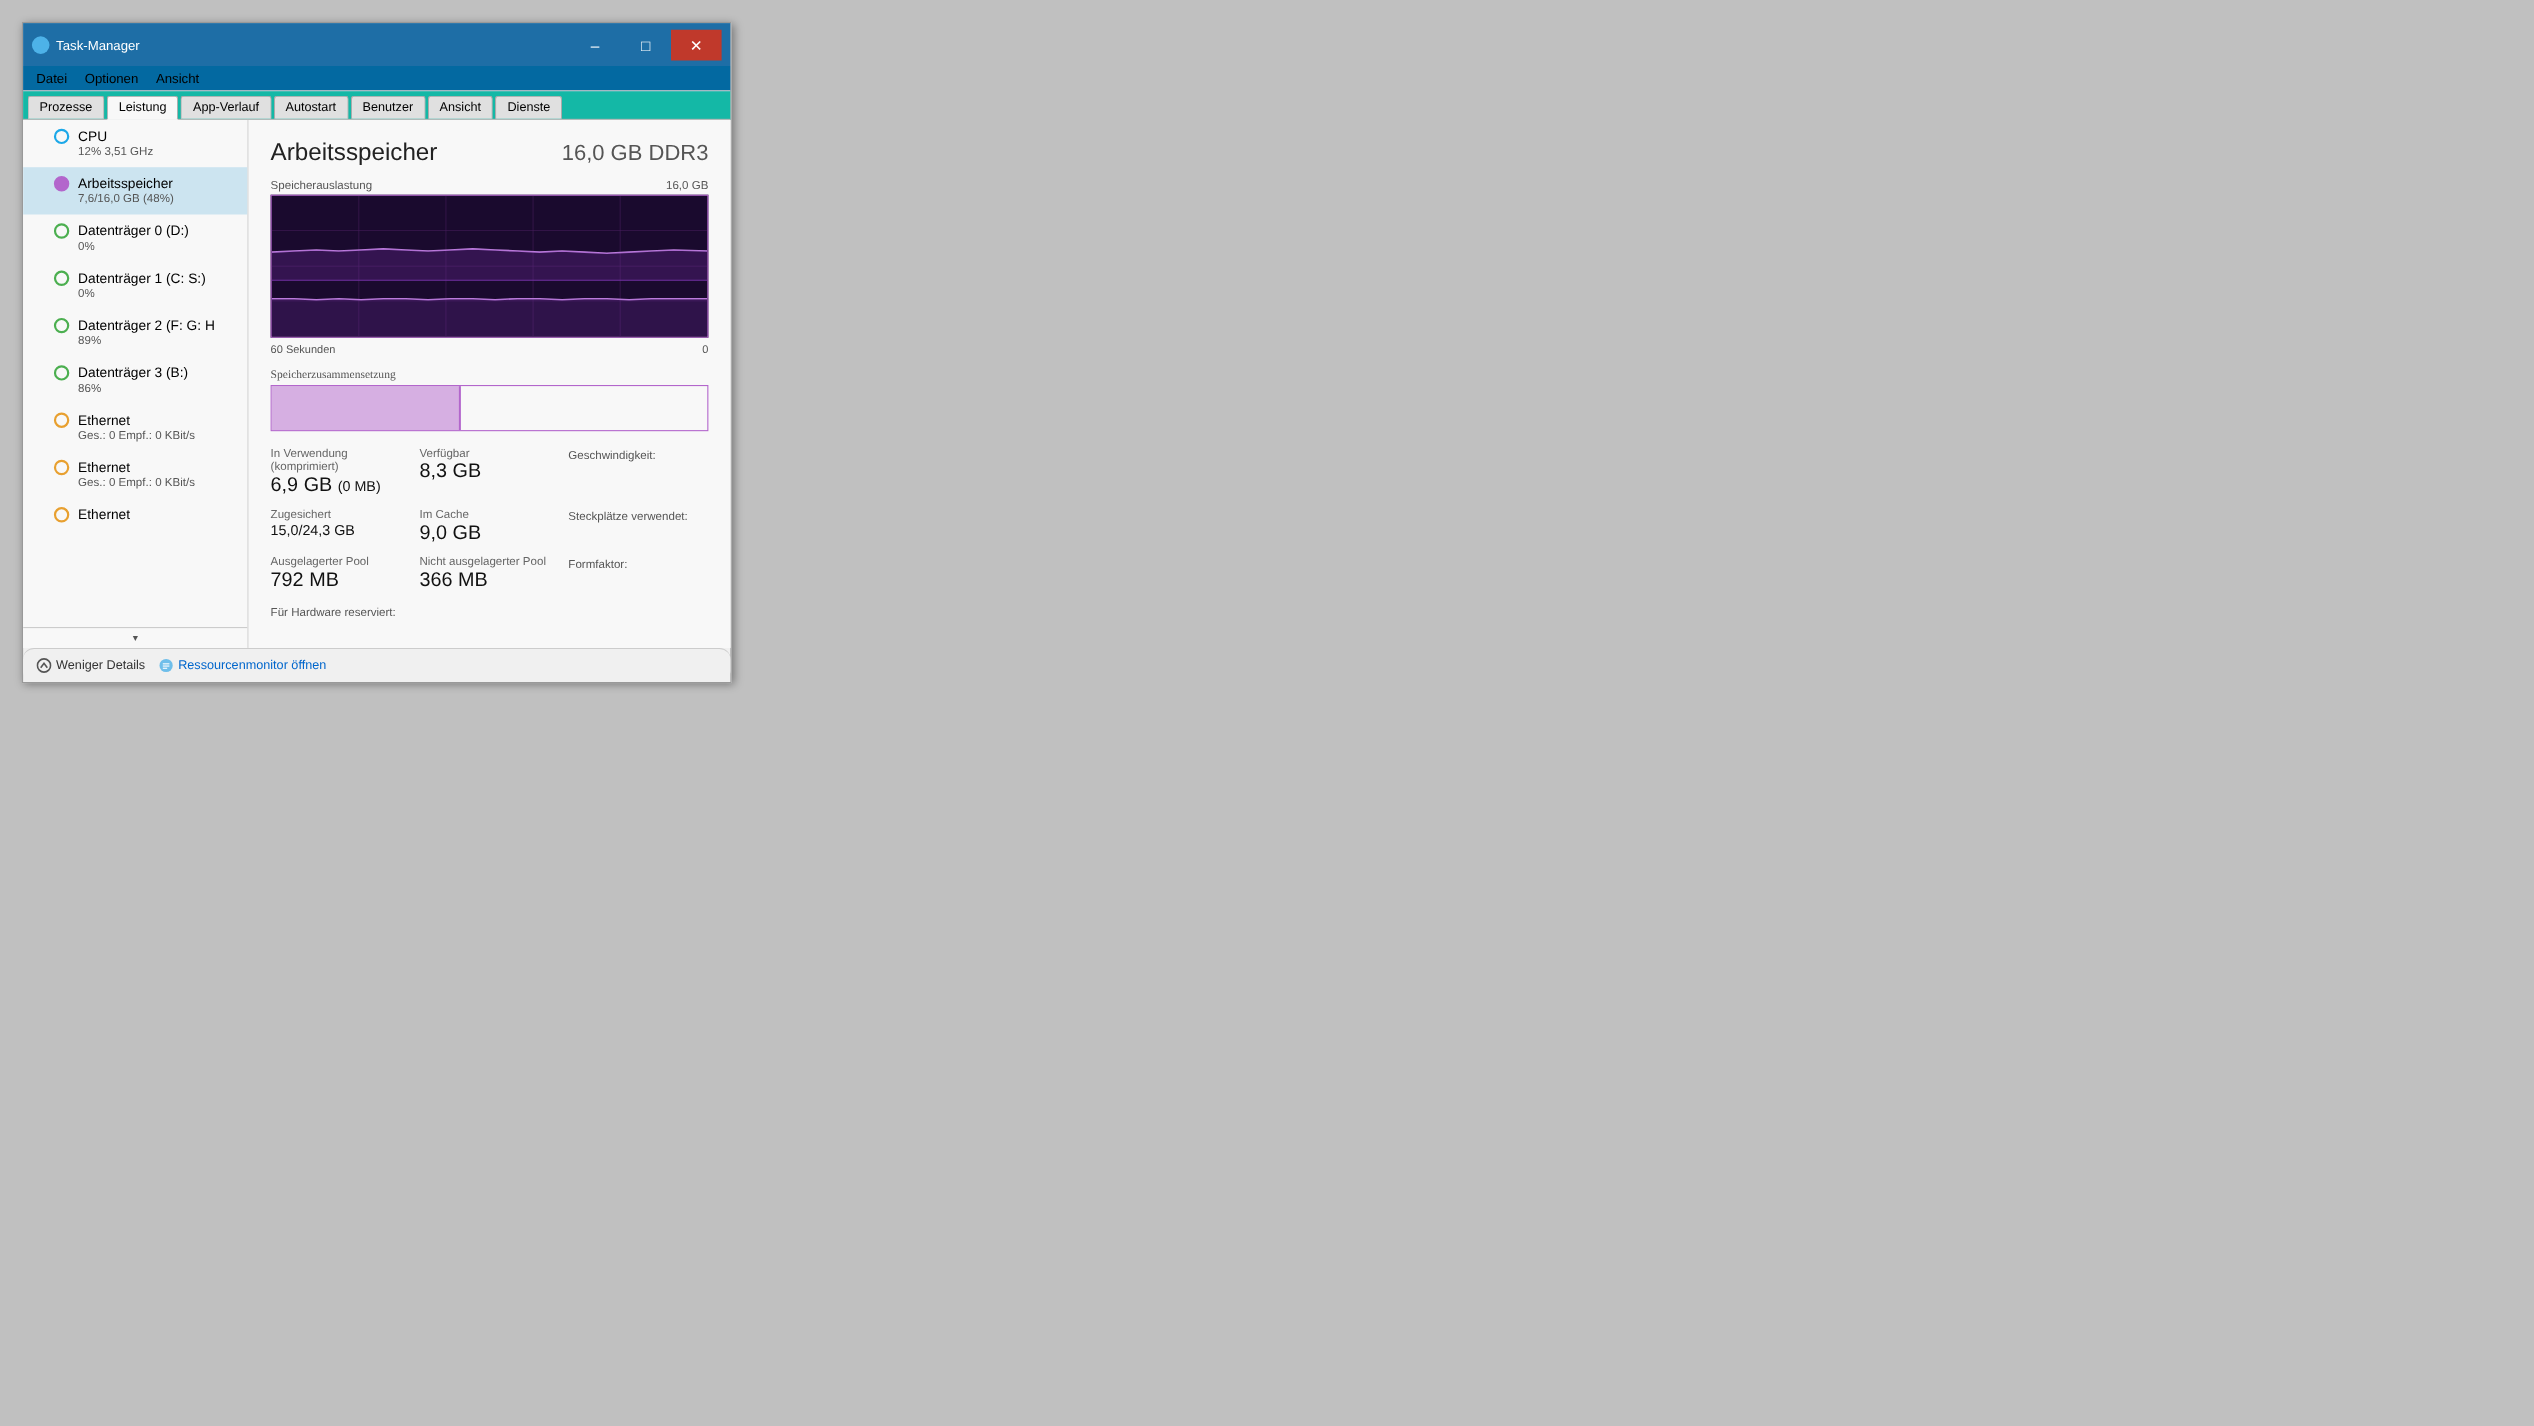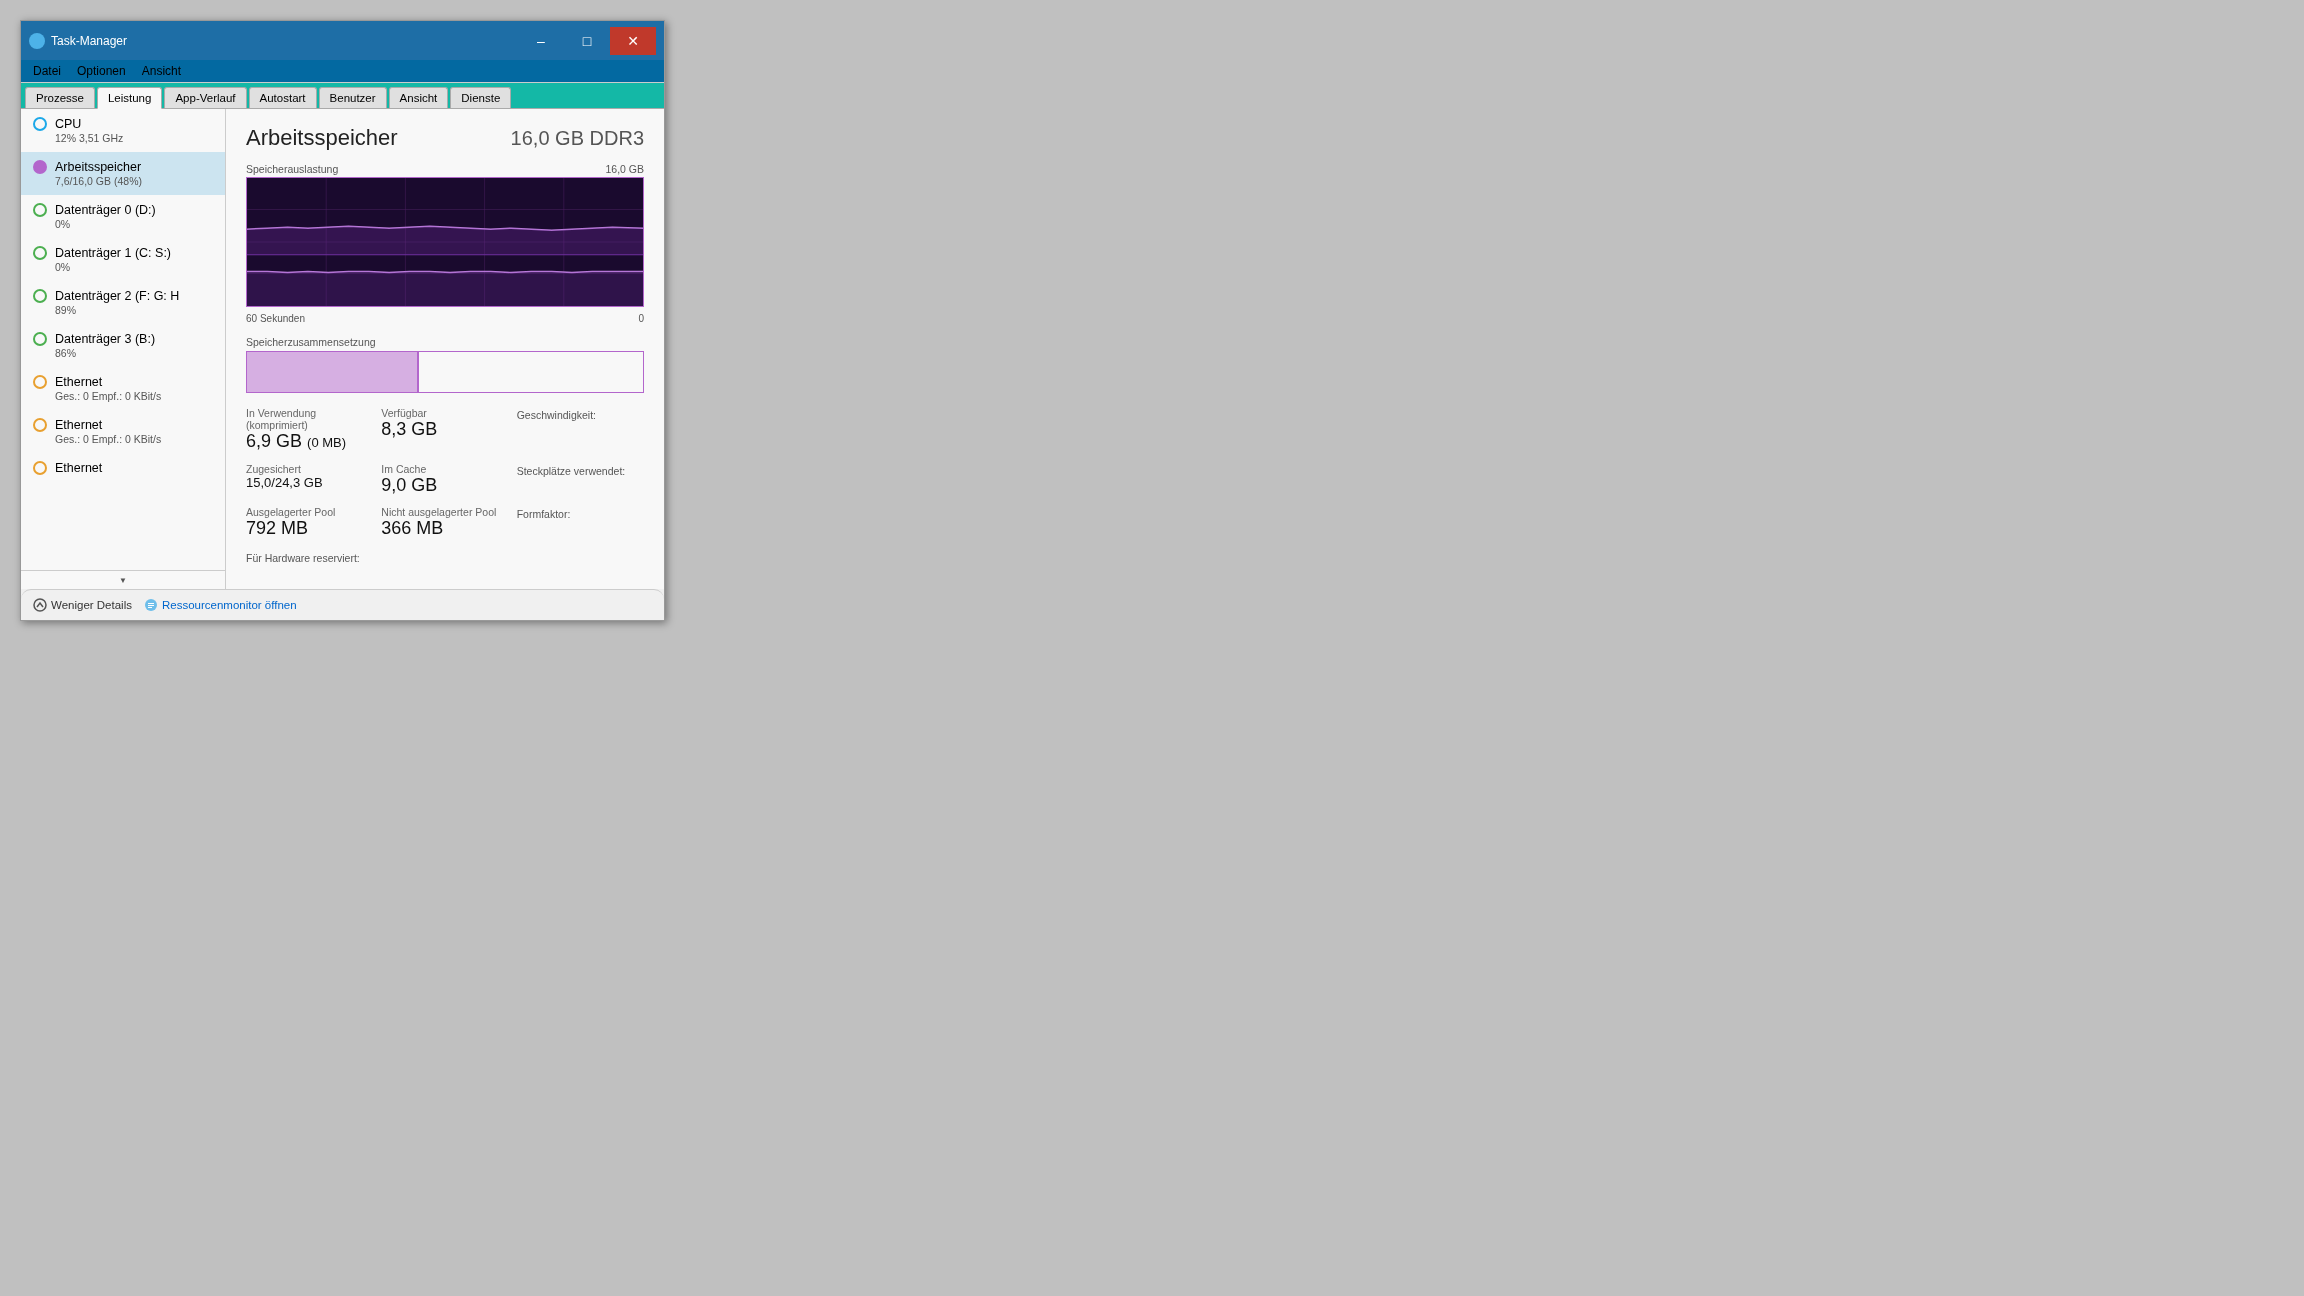--- a/index.html
+++ b/index.html
@@ -123,21 +123,21 @@
       overflow-x: hidden;
     }
 
     .sidebar-scroll::-webkit-scrollbar {
       width: 8px;
     }
     .sidebar-scroll::-webkit-scrollbar-track { background: #f0f0f0; }
     .sidebar-scroll::-webkit-scrollbar-thumb { background: #aaa; border-radius: 4px; }
 
     .sidebar-item {
-      padding: 8px 12px;
+      padding: 8px 28px;
       cursor: pointer;
       border-bottom: none;
     }
 
     .sidebar-item.active {
       background: #cce4f0;
     }
 
     .sidebar-item-header {
       display: flex;
@@ -213,20 +213,21 @@
     .graph-time-labels {
       display: flex;
       justify-content: space-between;
       font-size: 10px;
       color: #555;
       margin-top: 6px;
     }
 
     .mem-composition-section {
       margin-bottom: 14px;
+      font-family: Liberation Serif, serif;
     }
 
     .section-label {
       font-size: 10.5px;
       color: #555;
       margin-bottom: 3px;
     }
 
     .mem-composition-bar {
       border: 1.5px solid #b366cc;

